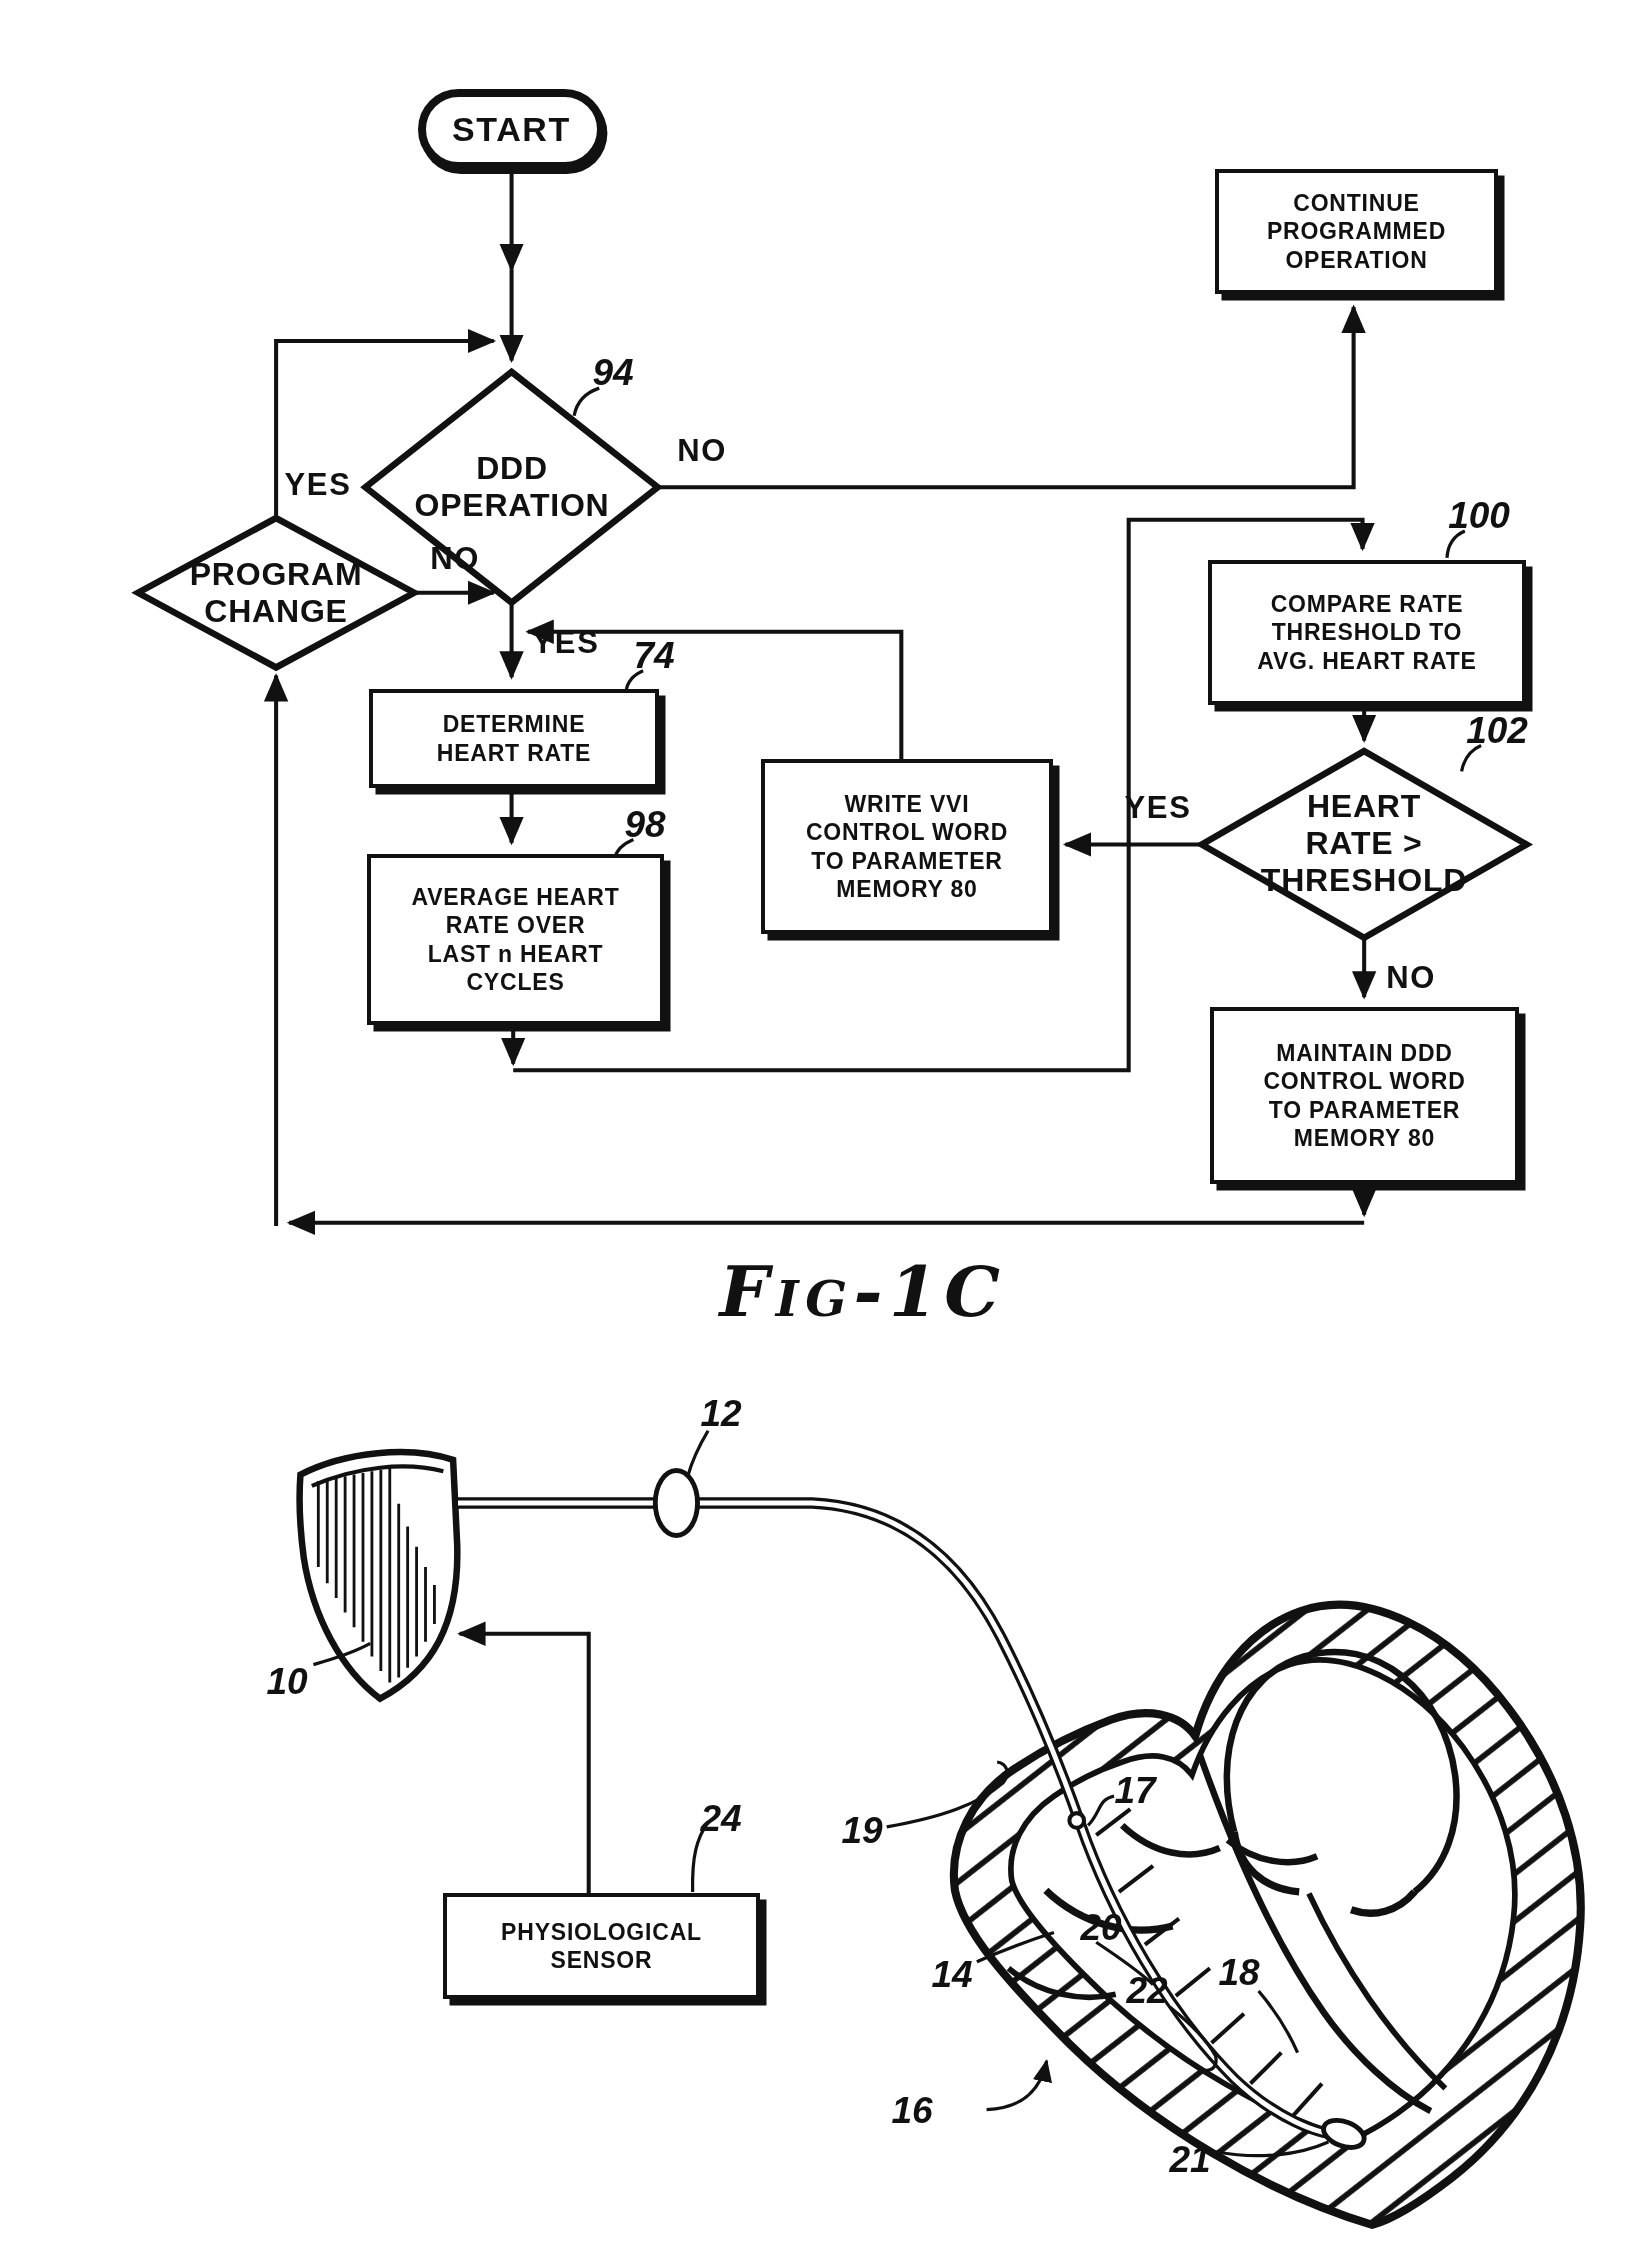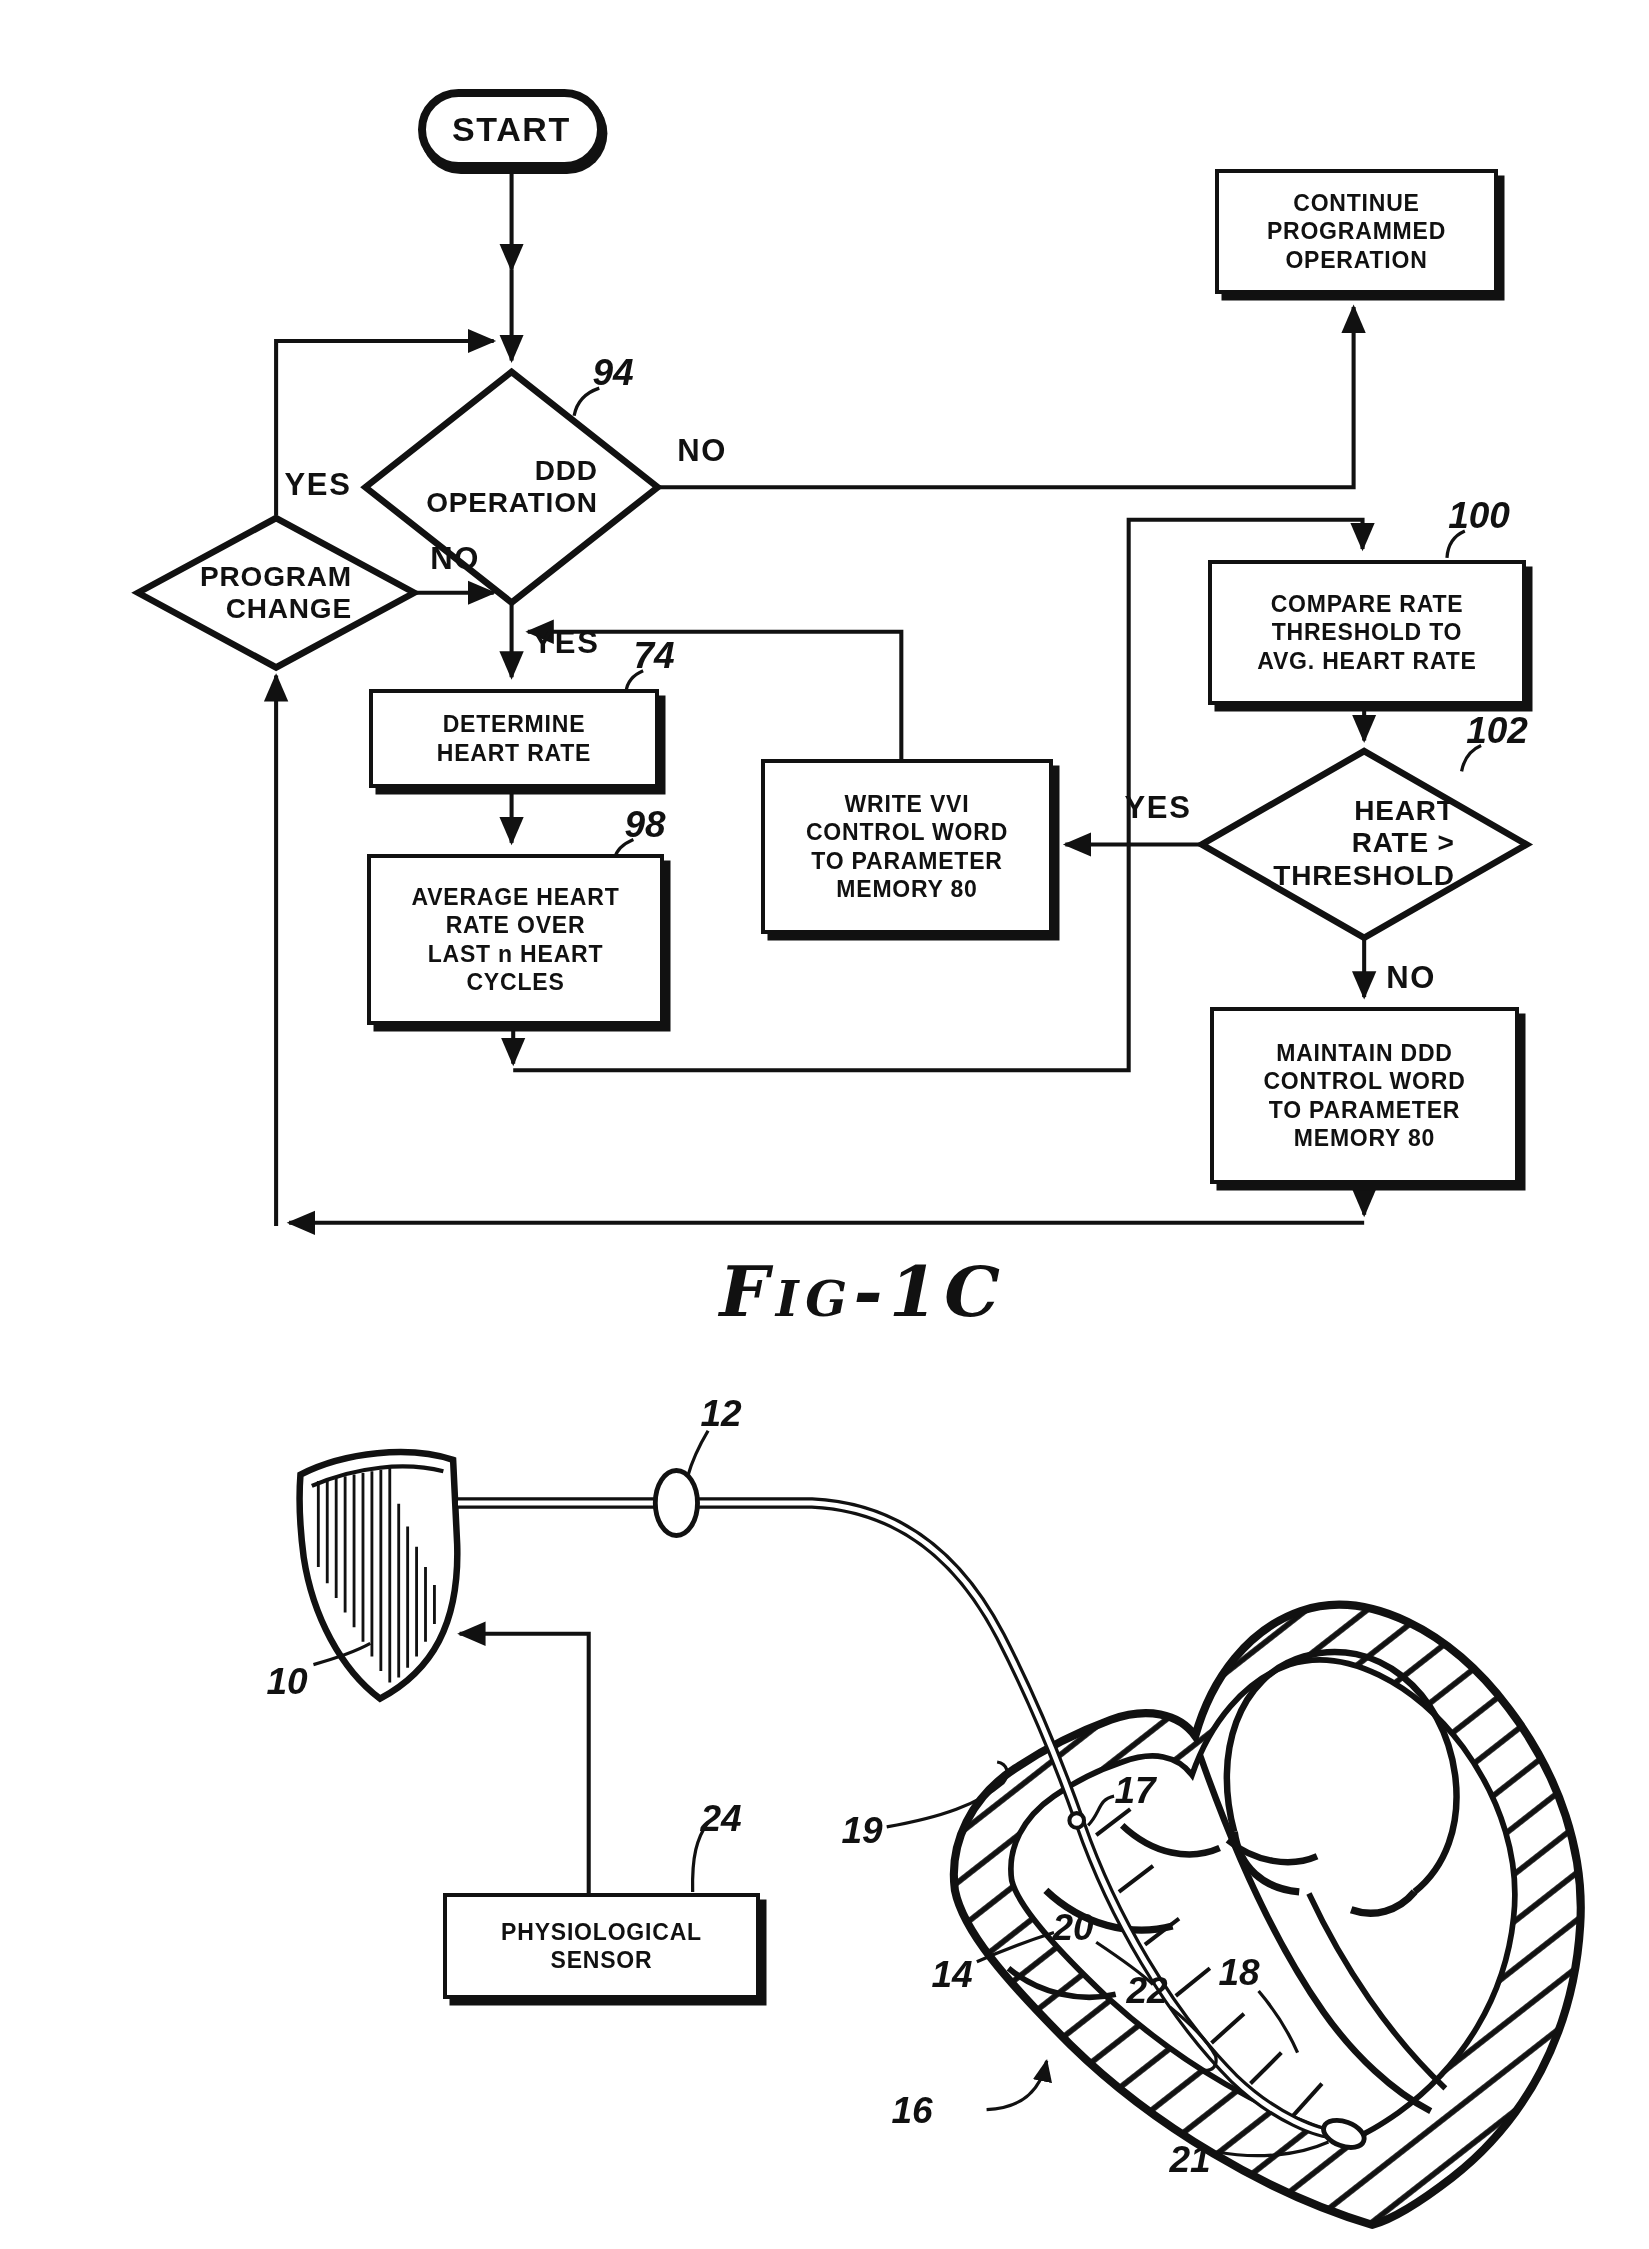--- a/index.html
+++ b/index.html
@@ -3,21 +3,21 @@
 <meta charset="utf-8">
 <style>
   html,body{margin:0;padding:0;background:#e8e8e8}
   .page{position:relative;width:1650px;height:2250px;background:#ffffff;overflow:hidden;
         font-family:"Liberation Sans",sans-serif;color:#111}
   svg.art{position:absolute;left:0;top:0;width:1650px;height:2250px}
   .node{position:absolute;display:flex;flex-direction:column;align-items:center;justify-content:center;
         font-weight:bold;box-sizing:border-box;background:#fff}
   .box{border:4.9px solid #111;box-shadow:6.5px 6.5px 0 #111;font-size:23px;line-height:1.22;letter-spacing:0.8px}
   .oval{border:8px solid #111;border-radius:49px;font-size:34px;letter-spacing:1.6px;box-shadow:2.4px 4px 0 #111}
-  .dlabel{position:absolute;transform:translate(-50%,-50%);text-align:right;font-size:28px;font-weight:bold;
+  .dlabel{position:absolute;transform:translate(-50%,-50%);text-align:center;font-size:32px;font-weight:bold;
           line-height:1.16;letter-spacing:0.8px}
   .branch{position:absolute;transform:translate(-50%,-50%);font-size:31px;font-weight:bold;letter-spacing:1.6px}
   .ref{position:absolute;transform:translate(-50%,-50%);font-family:Liberation Sans, sans-serif;font-style:italic;
        font-weight:bold;font-size:37px}
   .caption{position:absolute;transform:translate(-50%,-50%);font-family:"DejaVu Serif",serif;font-style:italic;
            font-weight:bold;font-variant:small-caps;font-size:70px;letter-spacing:6.5px;white-space:nowrap}
 </style>
 </head>
 <body>
 
@@ -231,21 +231,21 @@
   <div class="node box" style="left:443px;top:1893px;width:317px;height:106px">
     <div>PHYSIOLOGICAL</div>
     <div>SENSOR</div>
   </div>
 
   <div class="ref" style="left:287px;top:1682px">10</div>
   <div class="ref" style="left:721px;top:1414px">12</div>
   <div class="ref" style="left:721px;top:1819px">24</div>
   <div class="ref" style="left:1135px;top:1791px">17</div>
   <div class="ref" style="left:862px;top:1831px">19</div>
-  <div class="ref" style="left:1073px;top:1928px">20</div>
+  <div class="ref" style="left:1101px;top:1928px">20</div>
   <div class="ref" style="left:952px;top:1975px">14</div>
   <div class="ref" style="left:1147px;top:1991px">22</div>
   <div class="ref" style="left:1239px;top:1973px">18</div>
   <div class="ref" style="left:912px;top:2111px">16</div>
   <div class="ref" style="left:1190px;top:2160px">21</div>
 
 
 </div>
 
 

